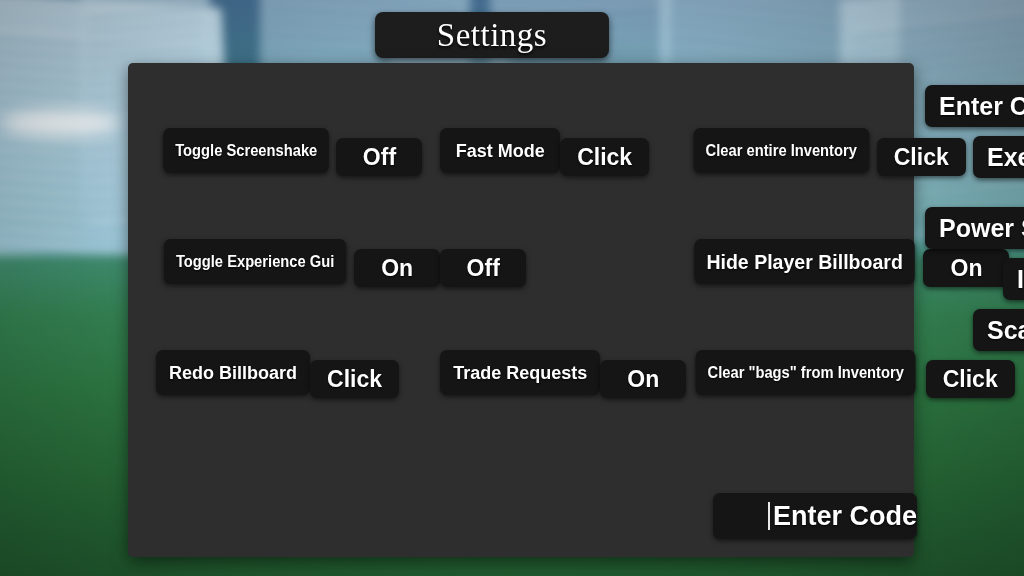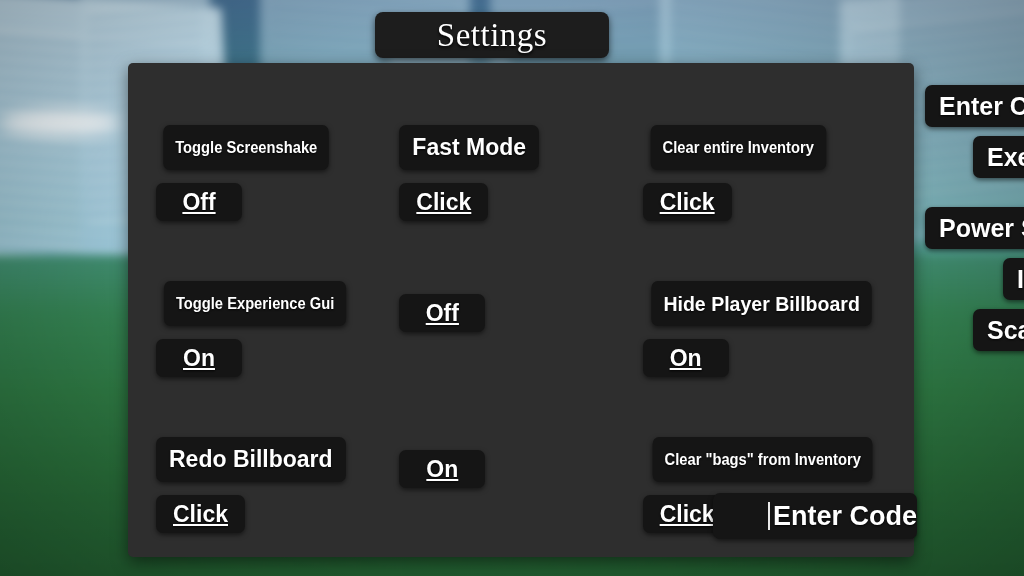--- a/index.html
+++ b/index.html
@@ -162,41 +162,40 @@
     position: absolute;
     left: 28px;
     top: 62px;
     width: 730px;
     display: grid;
     grid-template-columns: repeat(3, 1fr);
     row-gap: 60px;
   }
   .option-cell {
     display: flex;
-    flex-direction: column;
-    align-items: flex-start;
+    flex-direction: row;
+    align-items: center;
   }
   .option-label {
     height: 45px;
     padding: 0 13px;
     min-width: 120px;
     font-weight: bold;
     font-stretch: condensed;
   }
-  .option-label.sz-lg  { font-size: 23px; }
+  .option-label.sz-lg  { font-size: 18px; }
   .option-label.sz-md  { font-size: 21px; transform: scaleX(.93); }
   .option-label.sz-sm  { font-size: 16px; transform: scaleX(.92); }
   .option-value {
     margin-top: 13px;
     height: 38px;
     min-width: 86px;
     padding: 0 17px;
     font-size: 23px;
     font-weight: bold;
-    text-decoration: underline;
   }
 
   
   #enter-code-box {
     position: absolute;
     left: 585px;
     top: 430px;
     width: 204px;
     height: 46px;
     font-size: 27px;
@@ -284,20 +283,21 @@
         </div>
         <div class="option-cell">
           <div class="rbx option-label sz-md">Hide Player Billboard</div>
           <div class="rbx option-value">On</div>
         </div>
         <div class="option-cell">
           <div class="rbx option-label sz-lg">Redo Billboard</div>
           <div class="rbx option-value">Click</div>
         </div>
         <div class="option-cell">
+          <div class="rbx option-label sz-lg">Trade Requests</div>
           <div class="rbx option-value">On</div>
         </div>
         <div class="option-cell">
           <div class="rbx option-label sz-sm">Clear "bags" from Inventory</div>
           <div class="rbx option-value">Click</div>
         </div>
       </div>
 
     <div id="enter-code-box" class="rbx">
       <span class="caret"></span>

